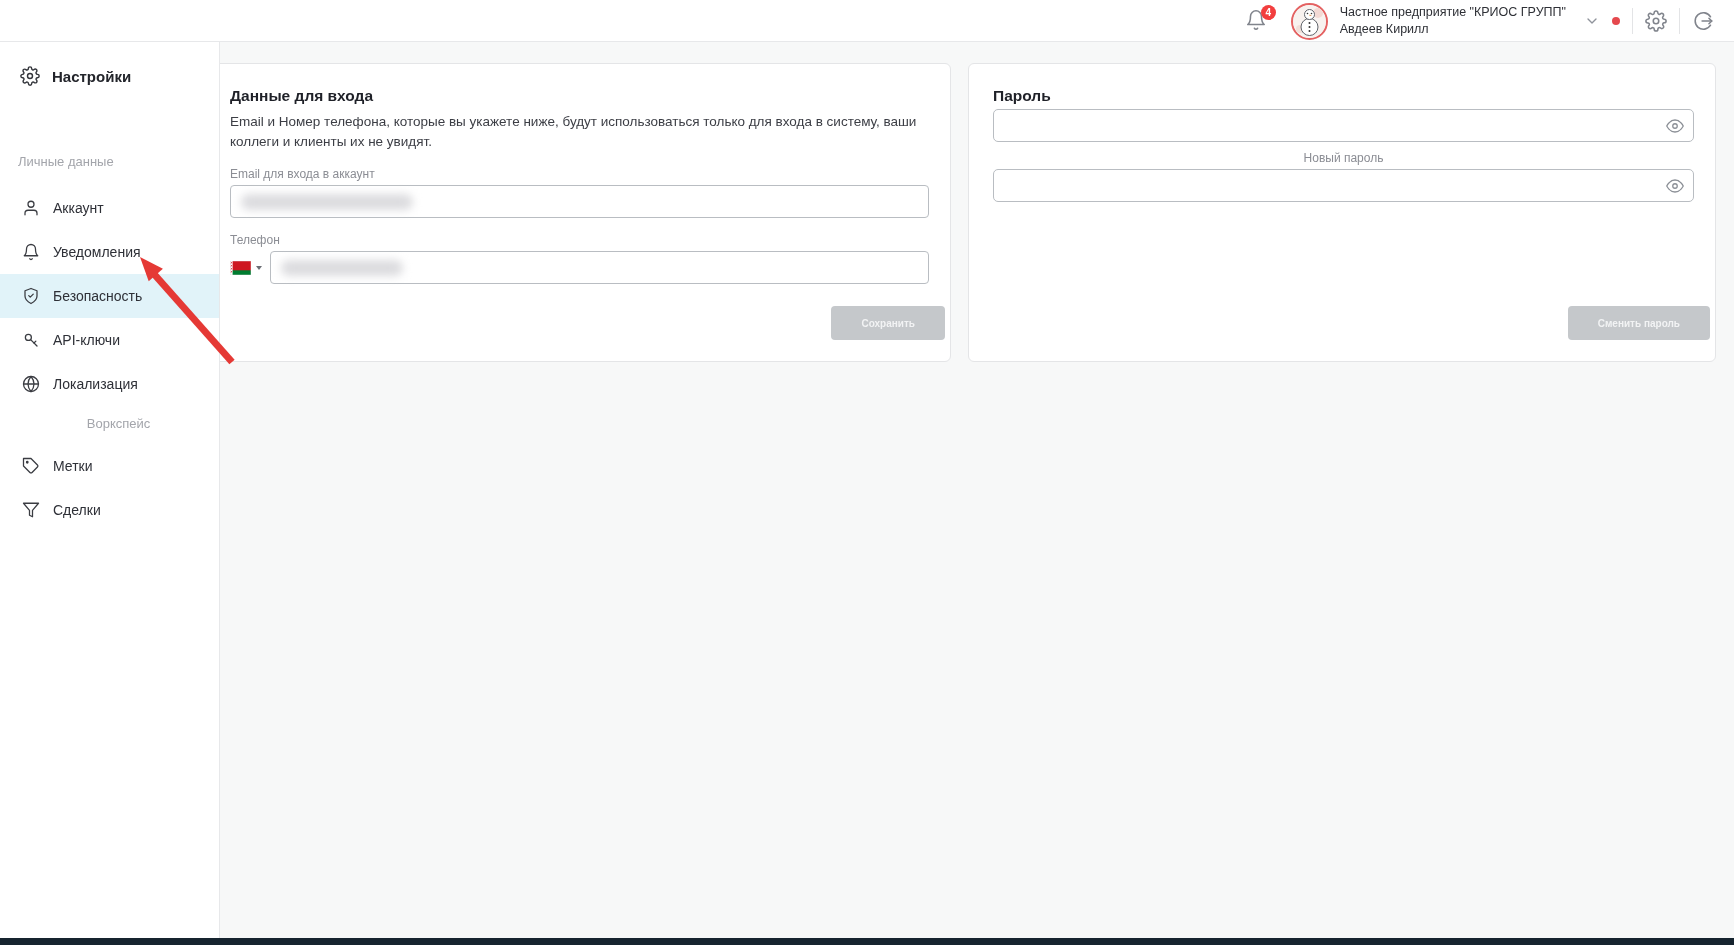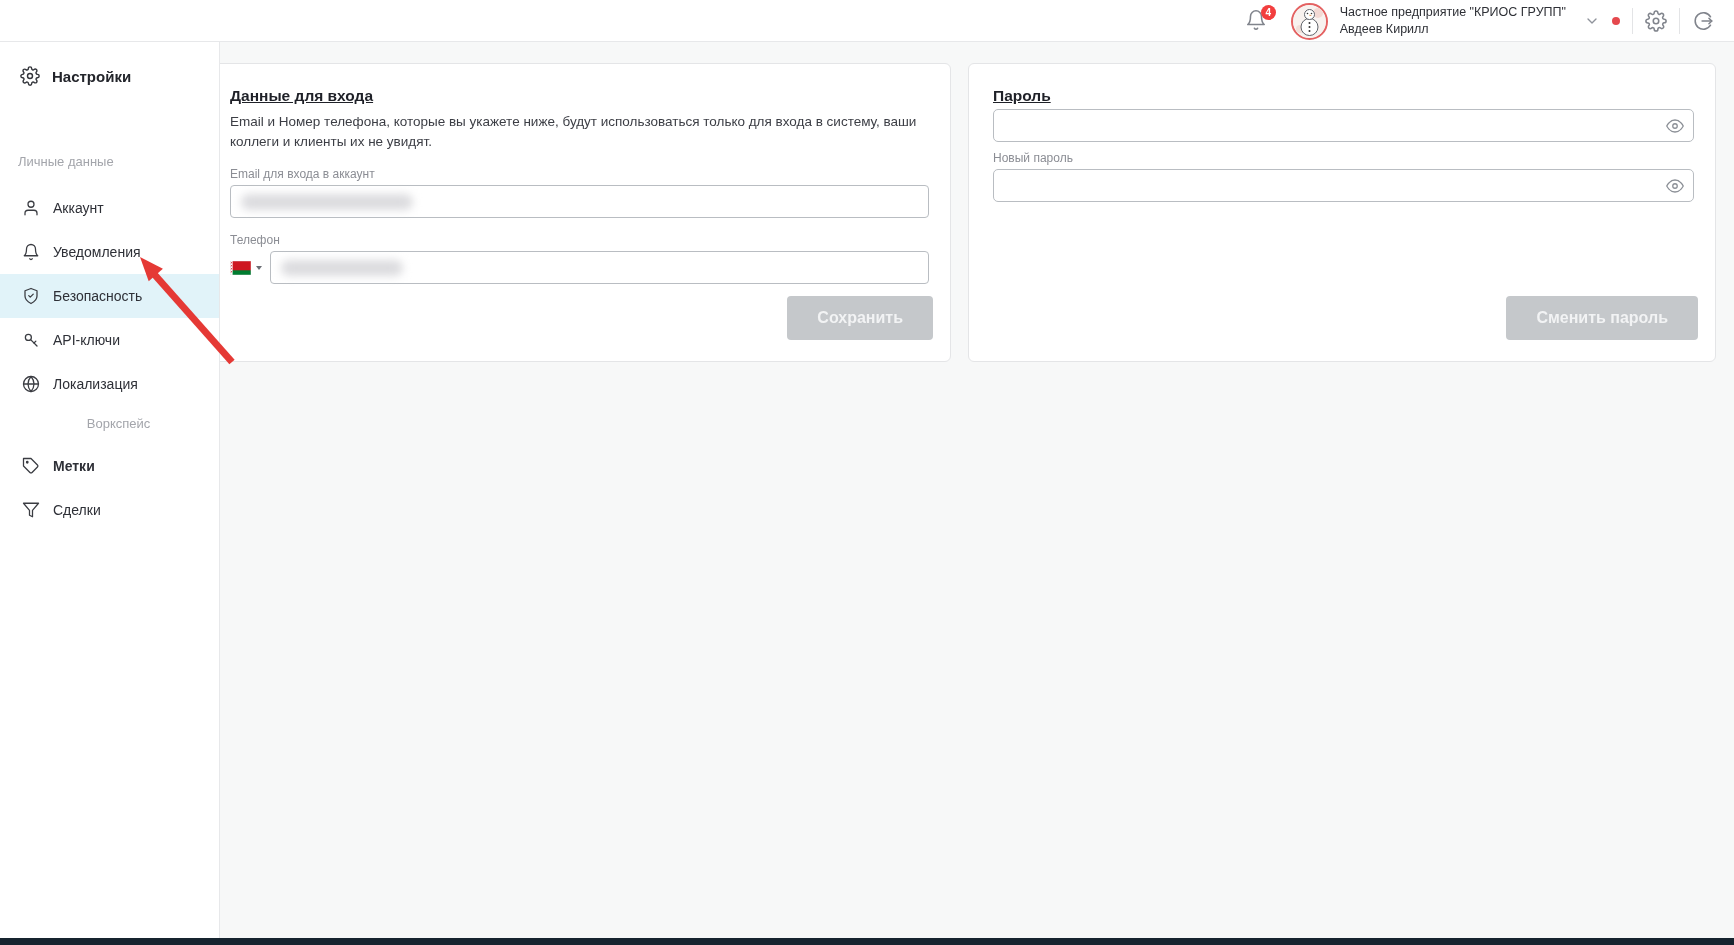--- a/index.html
+++ b/index.html
@@ -29,51 +29,51 @@
   .side-title { display:flex; align-items:center; gap:12px; padding-left:20px; height:36px; margin-top:16px;
     font-size:15px; font-weight:700; color:#23252b; }
   .side-title .icon { color:#33353b; }
   .side-label { height:20px; line-height:20px; padding-left:18px; font-size:13px; color:#a3a5ab; }
   .lbl-personal { margin-top:58px; }
   .lbl-workspace { margin-top:8px;text-align:center; }
   .side-item { height:44px; display:flex; align-items:center; gap:13px; padding-left:22px;
     font-size:14px; color:#2e3037; cursor:pointer; }
   .side-item .icon { color:#3a3c42; }
   .side-item.first { margin-top:14px; }
-  .side-item.gap-top { margin-top:10px;font-weight:bold; }
+  .side-item.gap-top { margin-top:10px; }
   .side-item.active { background:#e1f3f9; }
 
   
   .main { position:absolute; left:184px; top:42px; right:0; bottom:7px; background:#f7f8f8; }
   .card { position:absolute; top:21px; height:299px; background:#fff; border:1px solid #e4e5e7;
     border-radius:6px; padding:23px 21px 21px 24px; }
   .card-login { left:21px; width:746px; }
   .card-pass  { left:784px; width:748px; }
-  .card-title { font-size:15.5px; font-weight:700; color:#1f2128;text-decoration:underline; }
+  .card-title { font-size:15.5px; font-weight:700; color:#1f2128; }
   .desc { margin-top:7px; max-width:690px; font-size:13.5px; line-height:1.45; color:#3c3e45; }
   .field-label { margin-top:16px; font-size:12px; color:#8b8d94; }
   .field-label.tight { margin-top:15px; }
   .text-input { margin-top:4px; height:33px; border:1px solid #b9bdc2; border-radius:4px; background:#fff;
     width:100%; display:flex; align-items:center; padding:0 10px; }
   .redacted { height:16px; border-radius:8px; background:#dcdcdf; filter:blur(4px); }
   .redacted.email { width:172px; }
   .redacted.phone { width:122px; }
   .phone-row { display:flex; align-items:center; margin-top:4px; }
   .flag-btn { display:flex; align-items:center; gap:5px; cursor:pointer; margin-right:8px; }
   .flag-caret { width:0; height:0; border-left:3.5px solid transparent; border-right:3.5px solid transparent;
     border-top:4px solid #6b6e75; }
   .phone-input { flex:1; margin-top:0; }
   .pw-wrap { position:relative; margin-top:4px; }
   .pw-input { width:100%; height:33px; border:1px solid #b9bdc2; border-radius:5px; padding:0 40px 0 10px;
     font-size:13px; color:#2e3036; outline:none; background:#fff; }
-  .pw-gap { margin-top:9px; }
+  .pw-gap { margin-top:9px;text-align:center; }
   .eye-btn { position:absolute; right:10px; top:50%; transform:translateY(-50%); color:#8b8f96;
     cursor:pointer; display:flex; background:none; border:none; padding:0; }
-  .btn-disabled { position:absolute; right:17px; bottom:21px; height:44px; border:none; border-radius:4px;
-    background:#c5c8cb; color:#f2f3f4; font-size:16px; font-weight:700; padding:0 30px;
+  .btn-disabled { position:absolute; right:5px; bottom:21px; height:34px; border:none; border-radius:4px;
+    background:#c5c8cb; color:#f2f3f4; font-size:10px; font-weight:700; padding:0 30px;
     font-family:"Liberation Sans", sans-serif; cursor:pointer; }
 
   
   .bottom-bar { position:absolute; left:0; bottom:0; width:100%; height:7px; background:#16242f; z-index:6; }
   .arrow-svg { position:absolute; left:130px; top:245px; width:115px; height:125px; z-index:9; pointer-events:none; }
   svg.ic { display:block; }
 </style>
 </head>
 <body>
 

